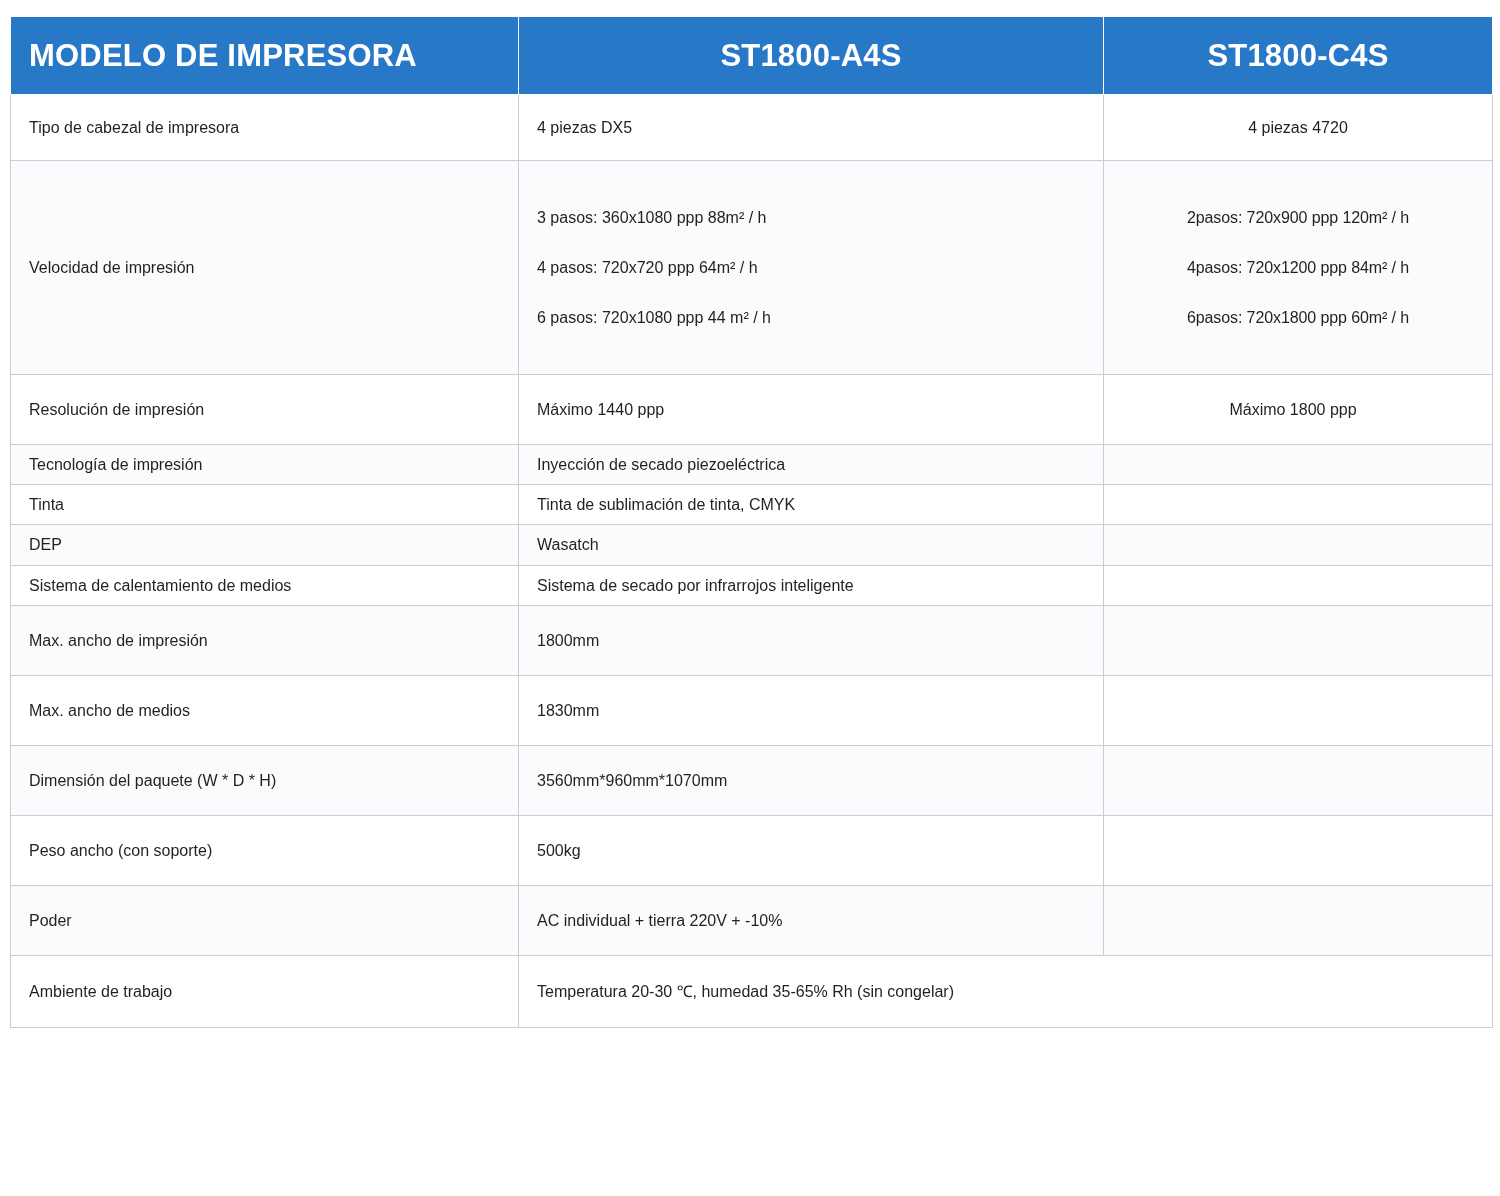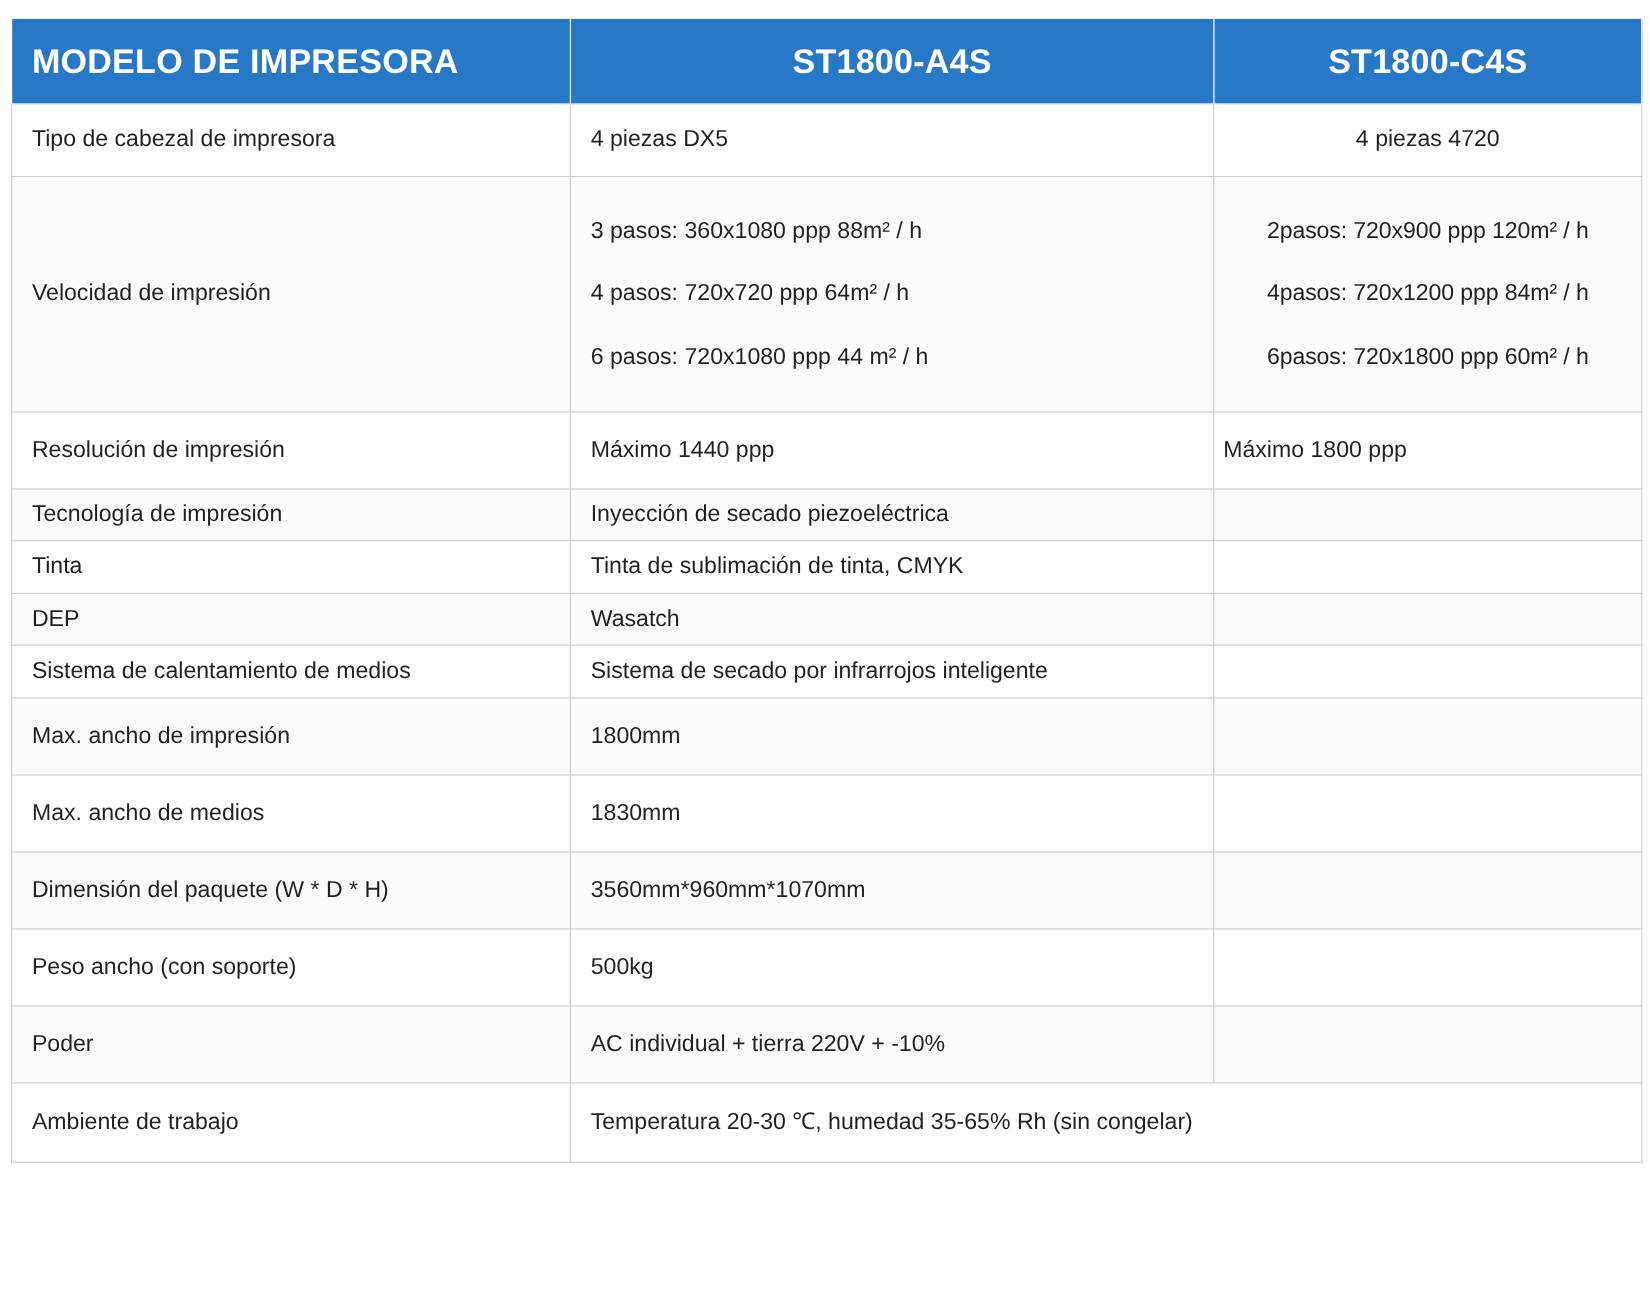--- a/index.html
+++ b/index.html
@@ -47,21 +47,21 @@
   thead th.th-label {
     text-align: left;
     padding-left: 18px;
   }
   thead th.th-model {
     text-align: center;
   }
 
   tbody td {
     border: 1px solid #c9ccd1;
-    font-size: 21px;
+    font-size: 16px;
     line-height: 1.45;
     color: #231f20;
     padding: 8px 18px;
     vertical-align: middle;
     background: #ffffff;
     box-sizing: border-box;
   }
   tbody tr:nth-child(even) td { background: #fafbfc; }
 
   td.label-cell {
@@ -76,21 +76,21 @@
     padding-bottom: 22px;
     height: 214px;
     vertical-align: middle;
   }
   .speed-line { display: block; margin: 27px 0; }
   .speed-line:first-child { margin-top: 0; }
   .speed-line:last-child { margin-bottom: 0; }
   td.val-c4s .speed-line { letter-spacing: -0.1px; }
 
   td.res-a4s, td.res-c4s { height: 74px; }
-  td.res-c4s { padding-left: 8px; }
+  td.res-c4s { text-align: center; padding-left: 8px; }
 
   tbody tr.tall td { height: 70px; }
   tbody tr.head-row td { height: 66px; }
 
   td.blank-cell { background: #ffffff; }
   tbody tr:nth-child(even) td.blank-cell { background: #fafbfc; }
 
   td.span-bottom { text-align: left; }
   .env-row td { height: 72px; }
 </style>

